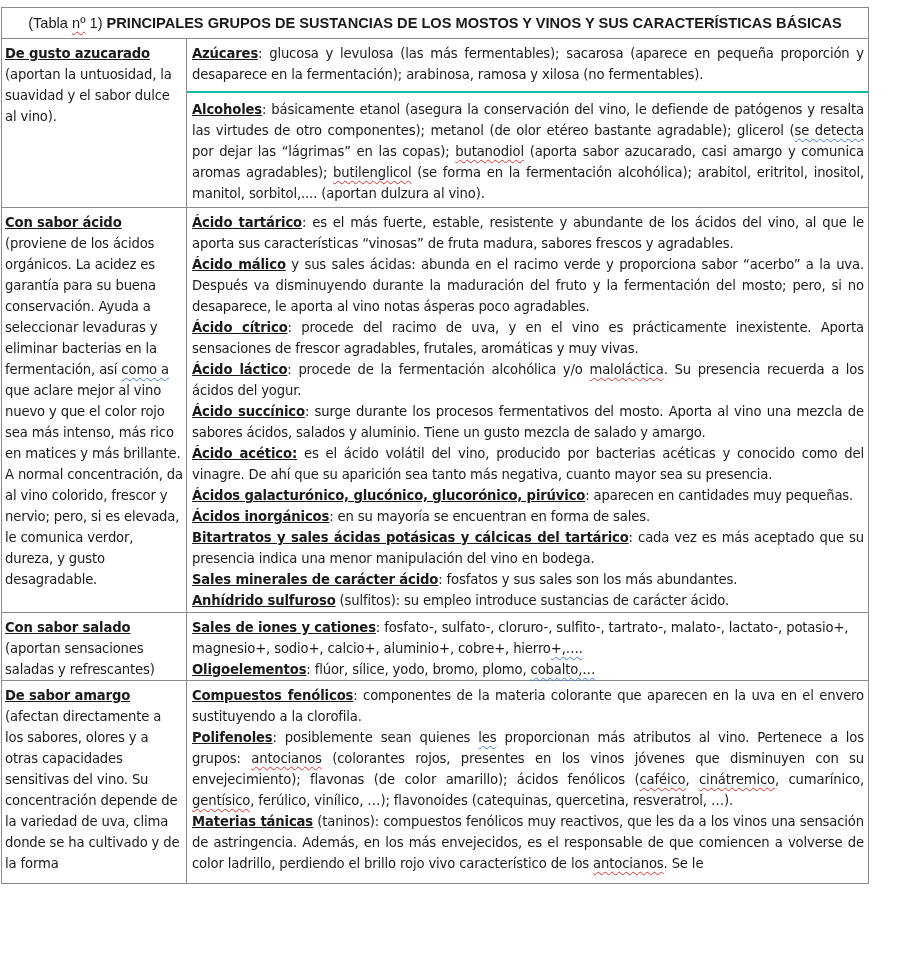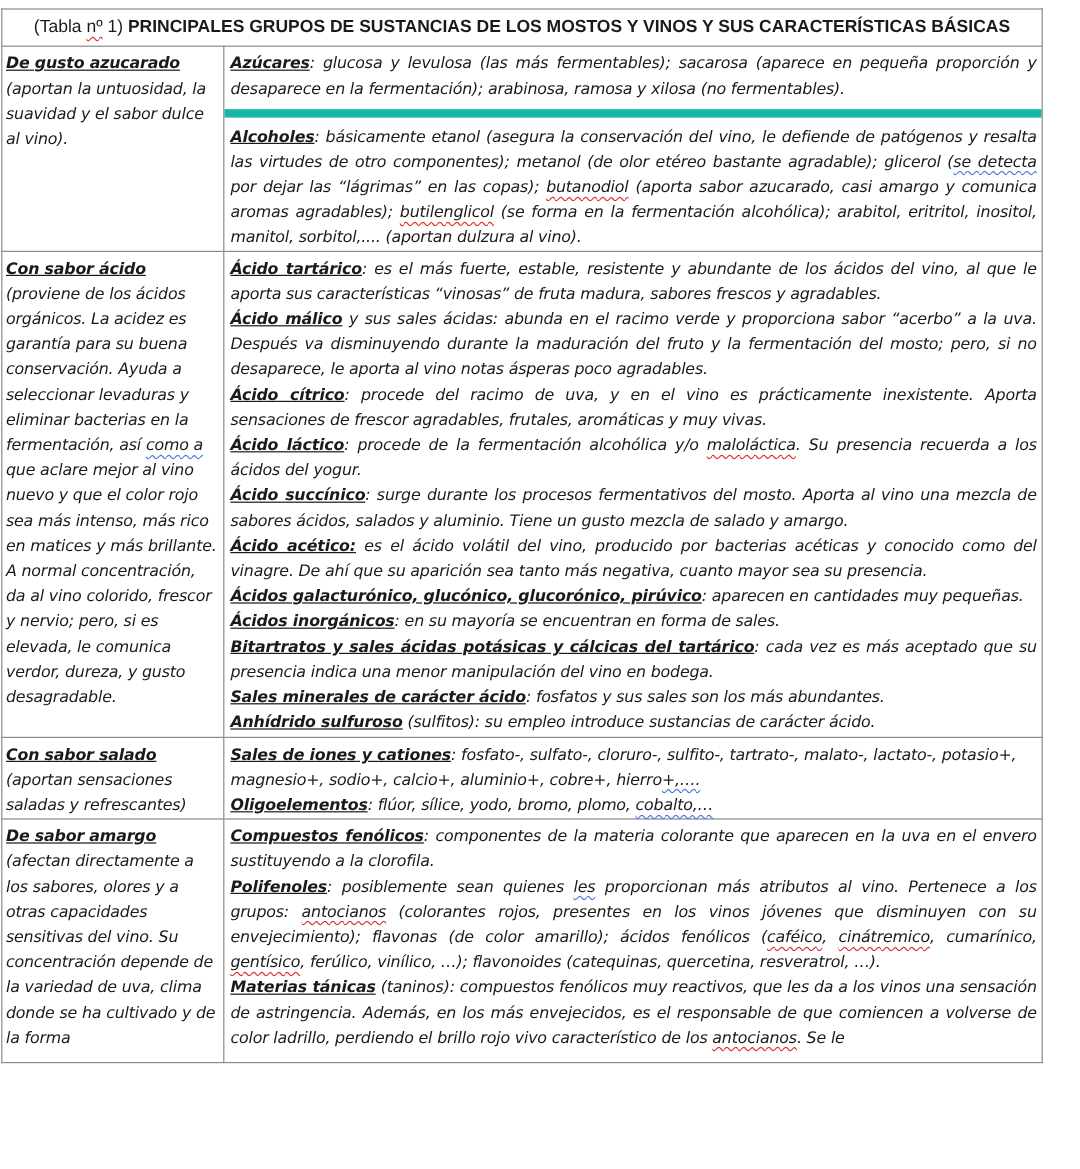--- a/index.html
+++ b/index.html
@@ -11,28 +11,28 @@
     font-family:"DejaVu Sans", sans-serif;
     padding-left:24px;
   }
   table.doc td { border:1px solid #8a8a8a; vertical-align:top; padding:0; }
   .title-cell { height:30px; text-align:center; vertical-align:middle !important;
                 font-family:"Liberation Sans", sans-serif; font-size:14.6px; line-height:30px; white-space:nowrap; }
   .title-cell b { font-weight:bold; }
   .head-cell { height:29px; text-align:center; vertical-align:middle !important;
                font-family:"Liberation Sans", sans-serif; font-size:14.6px; }
   .left { width:184px; padding:4px 3px 0 3px !important; }
-  .cell-text { font-size:13.2px; line-height:21px; letter-spacing:-0.15px;font-style:italic; }
+  .cell-text { font-size:13.2px; line-height:21px; letter-spacing:-0.15px; }
   .right { padding:4px 4px 0 5px !important; }
   .just { text-align:justify; }
   .u { text-decoration:underline; font-weight:bold; }
   .sq-red { text-decoration:underline wavy #e03030; text-decoration-thickness:1px; text-underline-offset:3px; }
   .sq-blue { text-decoration:underline wavy #4a7be0; text-decoration-thickness:1px; text-underline-offset:3px; }
   .para { margin:0; }
-  .sub { border-top:7px solid #14b8a6; margin:6px -4px 0 -5px; padding:6px 4px 0 5px; }
+  .sub { border-top:2px solid #14b8a6; margin:6px -4px 0 -5px; padding:6px 4px 0 5px; }
   .row-azuc { height:169px; }
   .row-acid { height:405px; }
   .row-sal { height:68px; }
   .row-amar { height:203px; }
 </style>
 </head>
 <body>
 
 <table class="doc">
   <colgroup>

